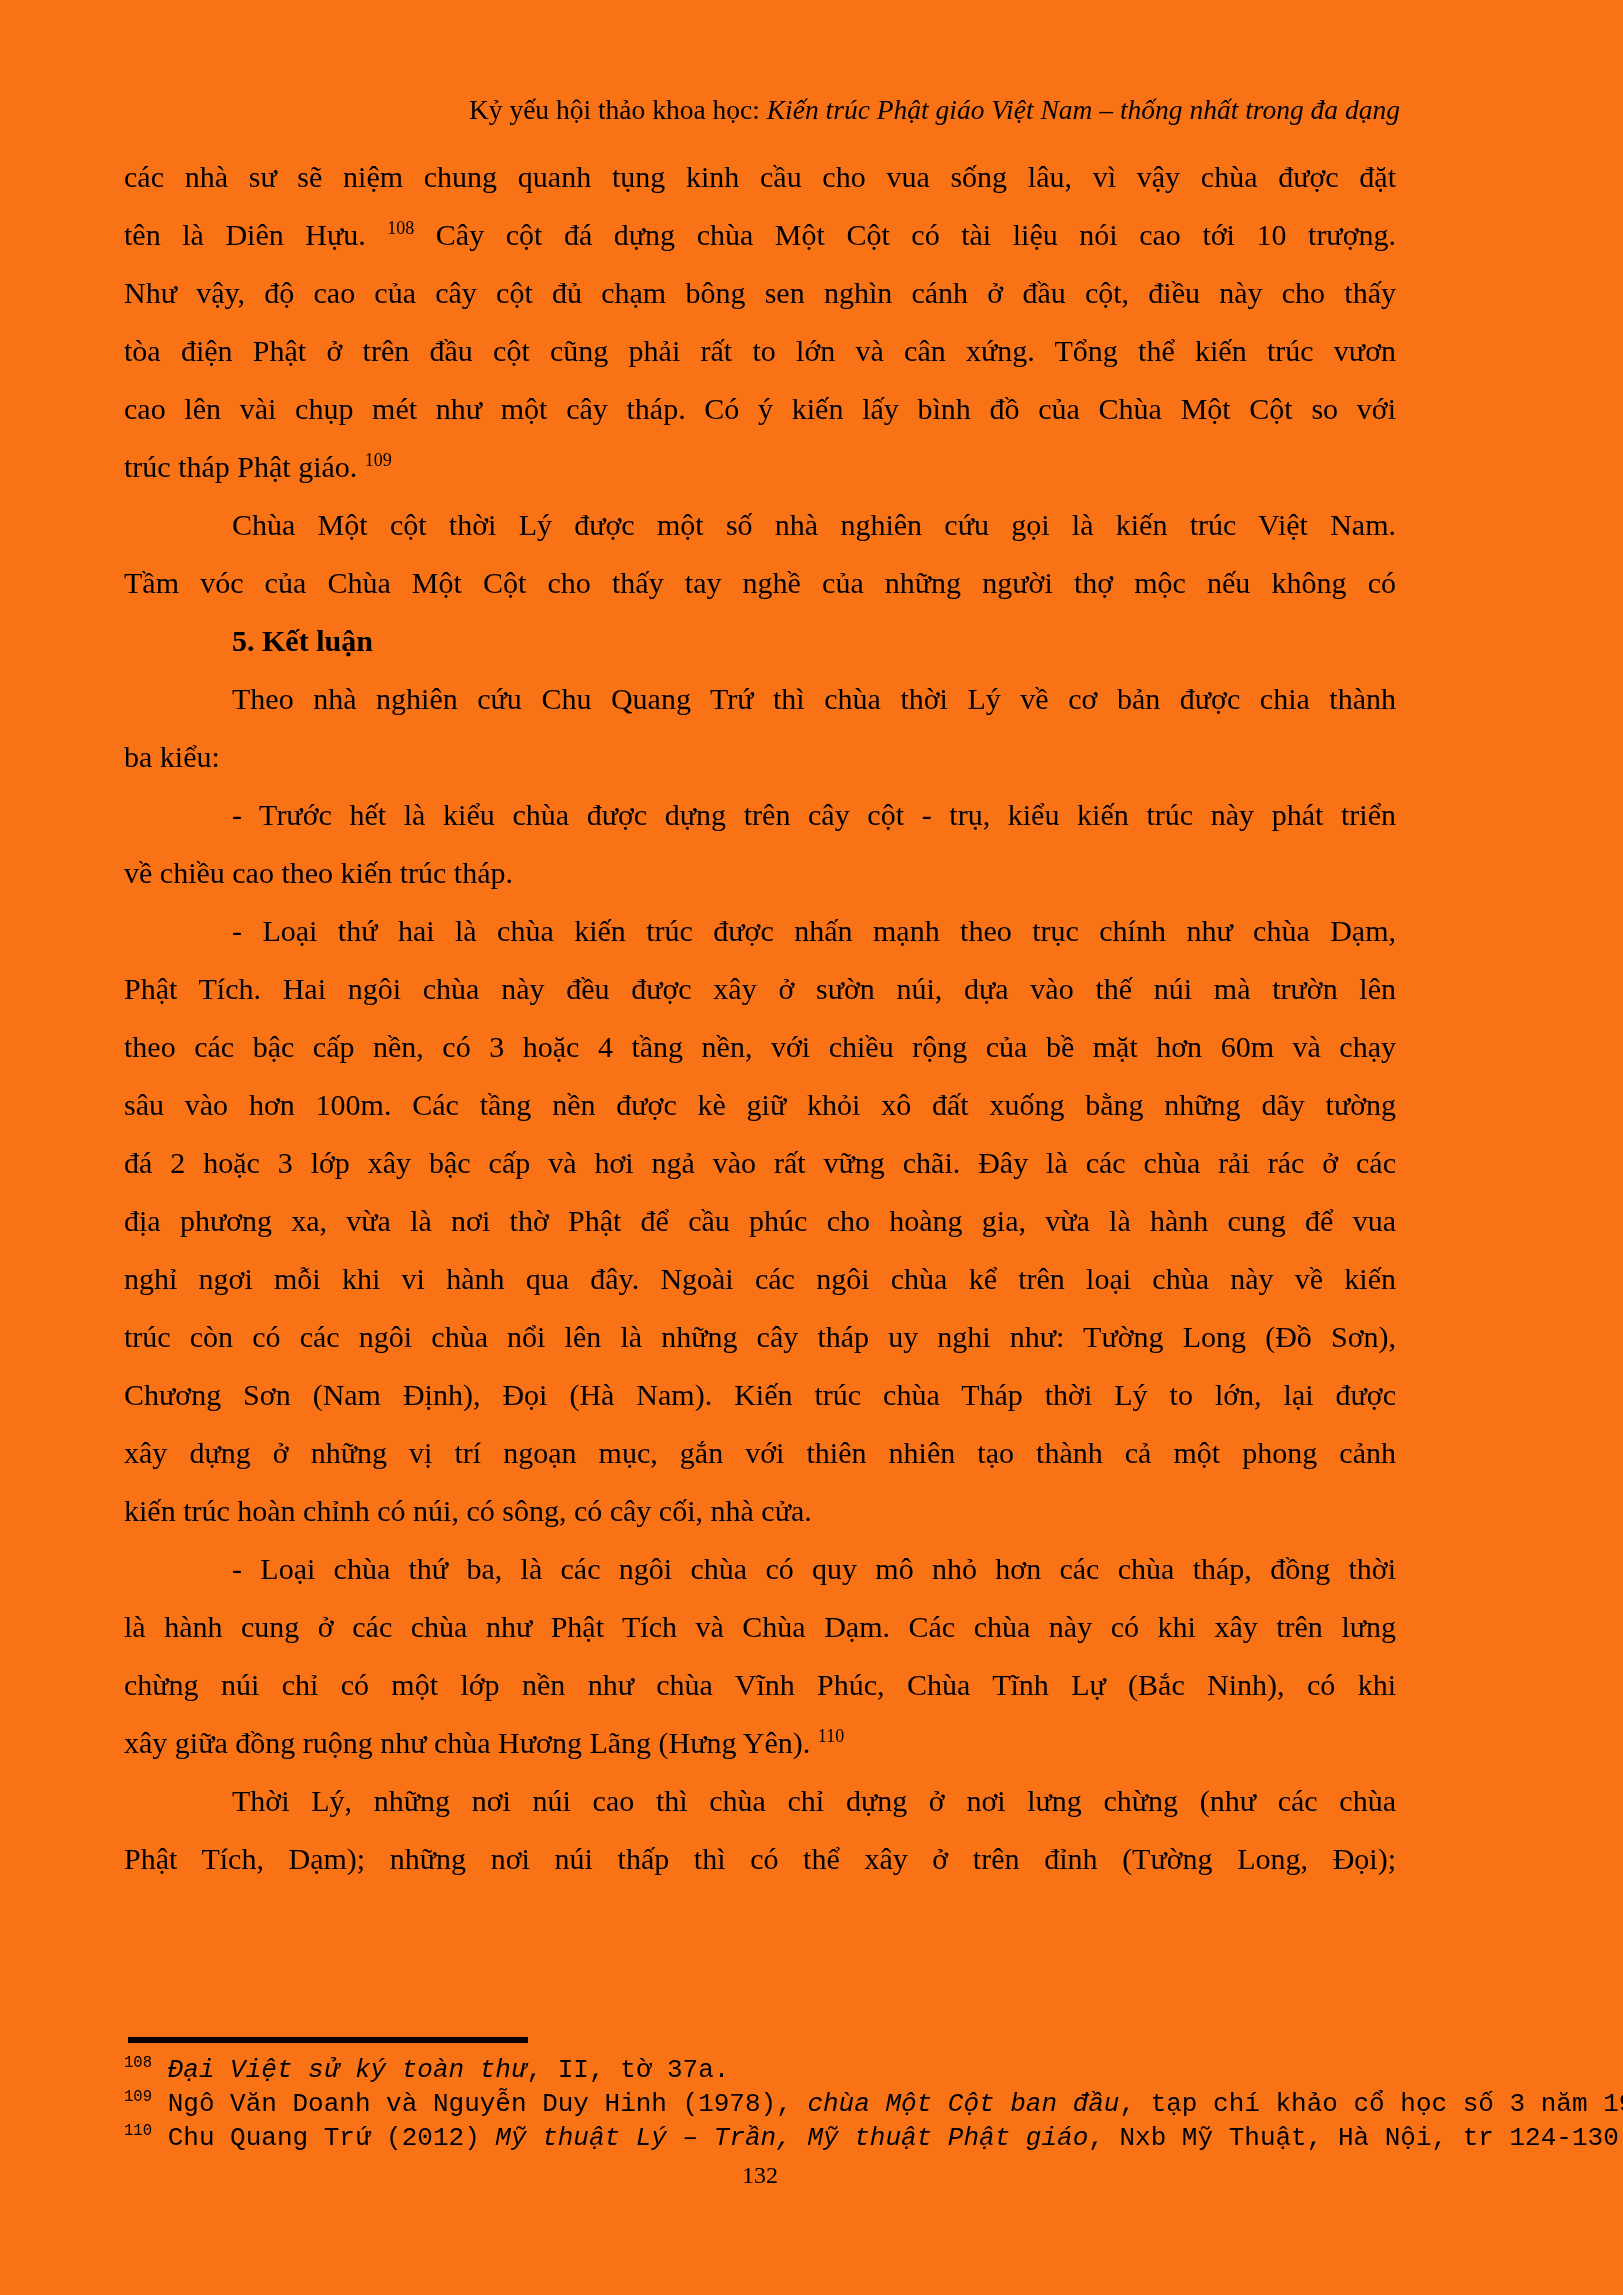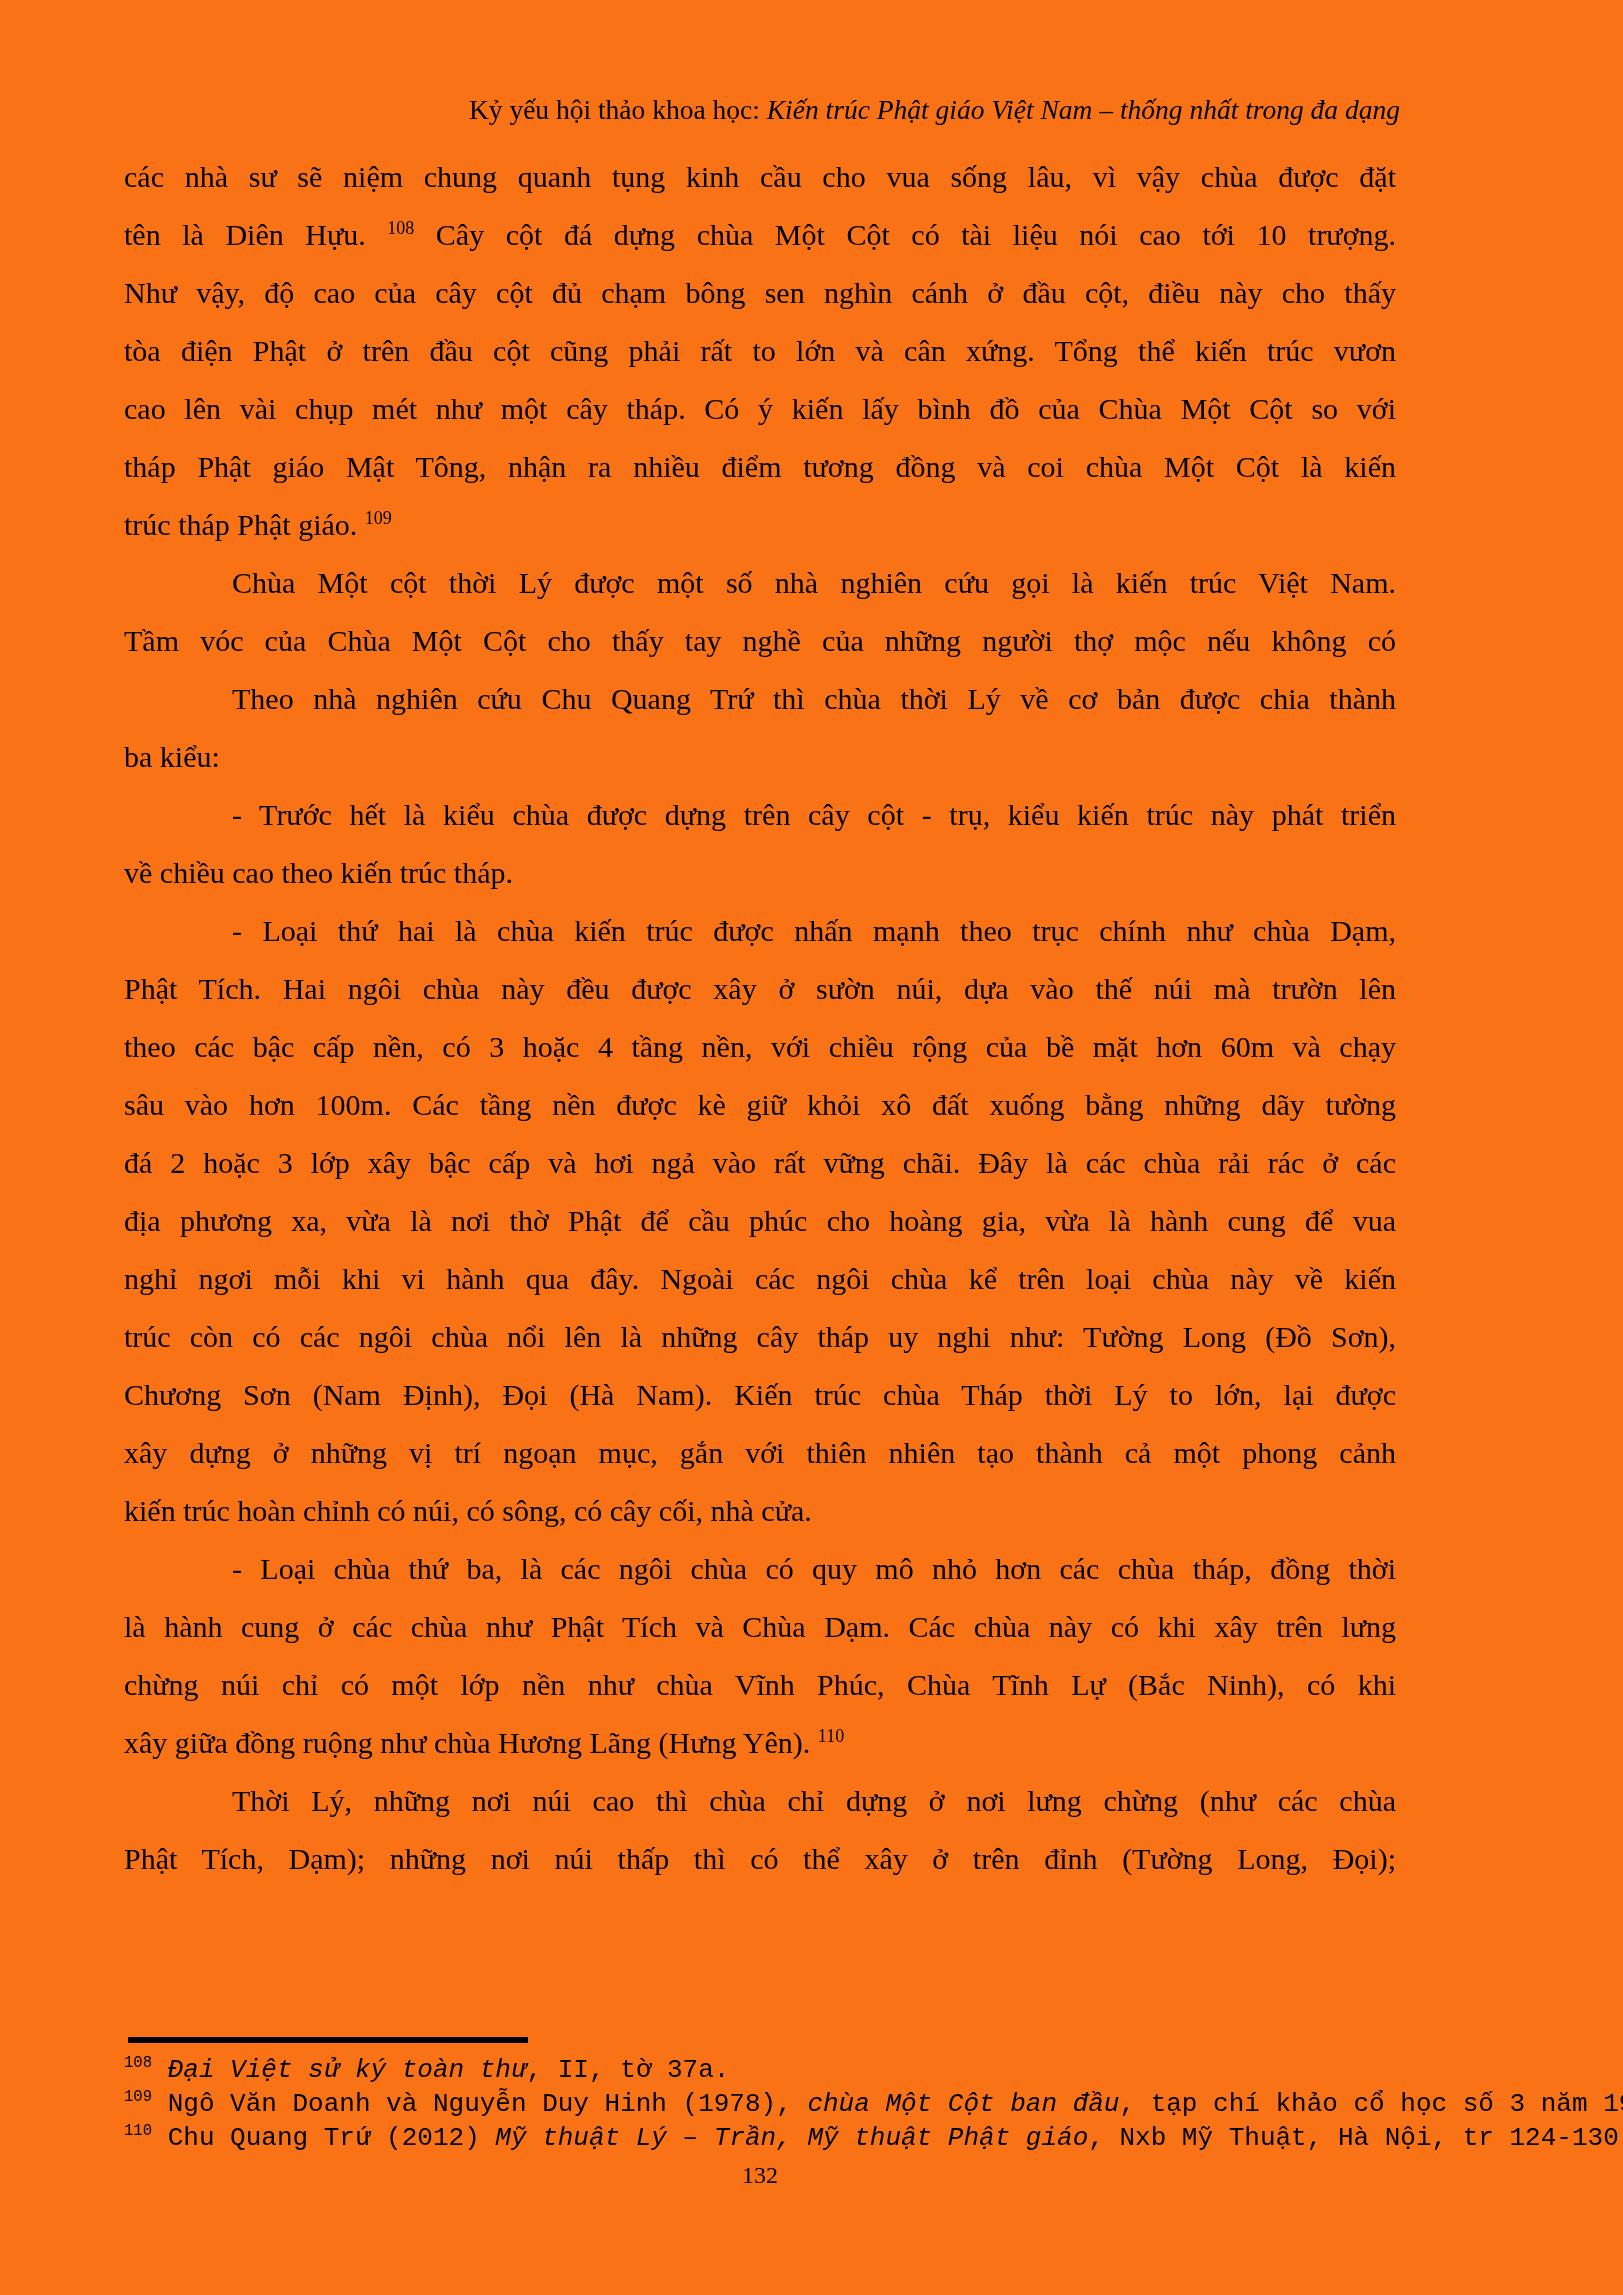--- a/index.html
+++ b/index.html
@@ -92,24 +92,24 @@
 <body>
 
 <div class="page">
   <div class="running-header"><span class="seg-normal">Kỷ yếu hội thảo khoa học: </span><span class="seg-italic">Kiến trúc Phật giáo Việt Nam – thống nhất trong đa dạng</span></div>
   <div class="body-text">
       <div class="line j"><span class="seg-normal">các nhà sư sẽ niệm chung quanh tụng kinh cầu cho vua sống lâu, vì vậy chùa được đặt</span></div>
       <div class="line j"><span class="seg-normal">tên là Diên Hựu. </span><sup class="seg-sup">108</sup><span class="seg-normal"> Cây cột đá dựng chùa Một Cột có tài liệu nói cao tới 10 trượng.</span></div>
       <div class="line j"><span class="seg-normal">Như vậy, độ cao của cây cột đủ chạm bông sen nghìn cánh ở đầu cột, điều này cho thấy</span></div>
       <div class="line j"><span class="seg-normal">tòa điện Phật ở trên đầu cột cũng phải rất to lớn và cân xứng. Tổng thể kiến trúc vươn</span></div>
       <div class="line j"><span class="seg-normal">cao lên vài chụp mét như một cây tháp. Có ý kiến lấy bình đồ của Chùa Một Cột so với</span></div>
-      <div class="line j"><span class="seg-normal">tháp Phật giáo Mật Tông, nhận ra nhiều điểm tương đồng và coi chùa Một Cột là kiến</span></div>
       <div class="line l"><span class="seg-normal">trúc tháp Phật giáo. </span><sup class="seg-sup">109</sup></div>
       <div class="line j indent"><span class="seg-normal">Chùa Một cột thời Lý được một số nhà nghiên cứu gọi là kiến trúc Việt Nam.</span></div>
       <div class="line j"><span class="seg-normal">Tầm vóc của Chùa Một Cột cho thấy tay nghề của những người thợ mộc nếu không có</span></div>
+      <div class="line l indent"><span class="seg-bold">5. Kết luận</span></div>
       <div class="line j indent"><span class="seg-normal">Theo nhà nghiên cứu Chu Quang Trứ thì chùa thời Lý về cơ bản được chia thành</span></div>
       <div class="line l"><span class="seg-normal">ba kiểu:</span></div>
       <div class="line j indent"><span class="seg-normal">- Trước hết là kiểu chùa được dựng trên cây cột - trụ, kiểu kiến trúc này phát triển</span></div>
       <div class="line l"><span class="seg-normal">về chiều cao theo kiến trúc tháp.</span></div>
       <div class="line j indent"><span class="seg-normal">- Loại thứ hai là chùa kiến trúc được nhấn mạnh theo trục chính như chùa Dạm,</span></div>
       <div class="line j"><span class="seg-normal">Phật Tích. Hai ngôi chùa này đều được xây ở sườn núi, dựa vào thế núi mà trườn lên</span></div>
       <div class="line j"><span class="seg-normal">theo các bậc cấp nền, có 3 hoặc 4 tầng nền, với chiều rộng của bề mặt hơn 60m và chạy</span></div>
       <div class="line j"><span class="seg-normal">sâu vào hơn 100m. Các tầng nền được kè giữ khỏi xô đất xuống bằng những dãy tường</span></div>
       <div class="line j"><span class="seg-normal">đá 2 hoặc 3 lớp xây bậc cấp và hơi ngả vào rất vững chãi. Đây là các chùa rải rác ở các</span></div>
       <div class="line j"><span class="seg-normal">địa phương xa, vừa là nơi thờ Phật để cầu phúc cho hoàng gia, vừa là hành cung để vua</span></div>

